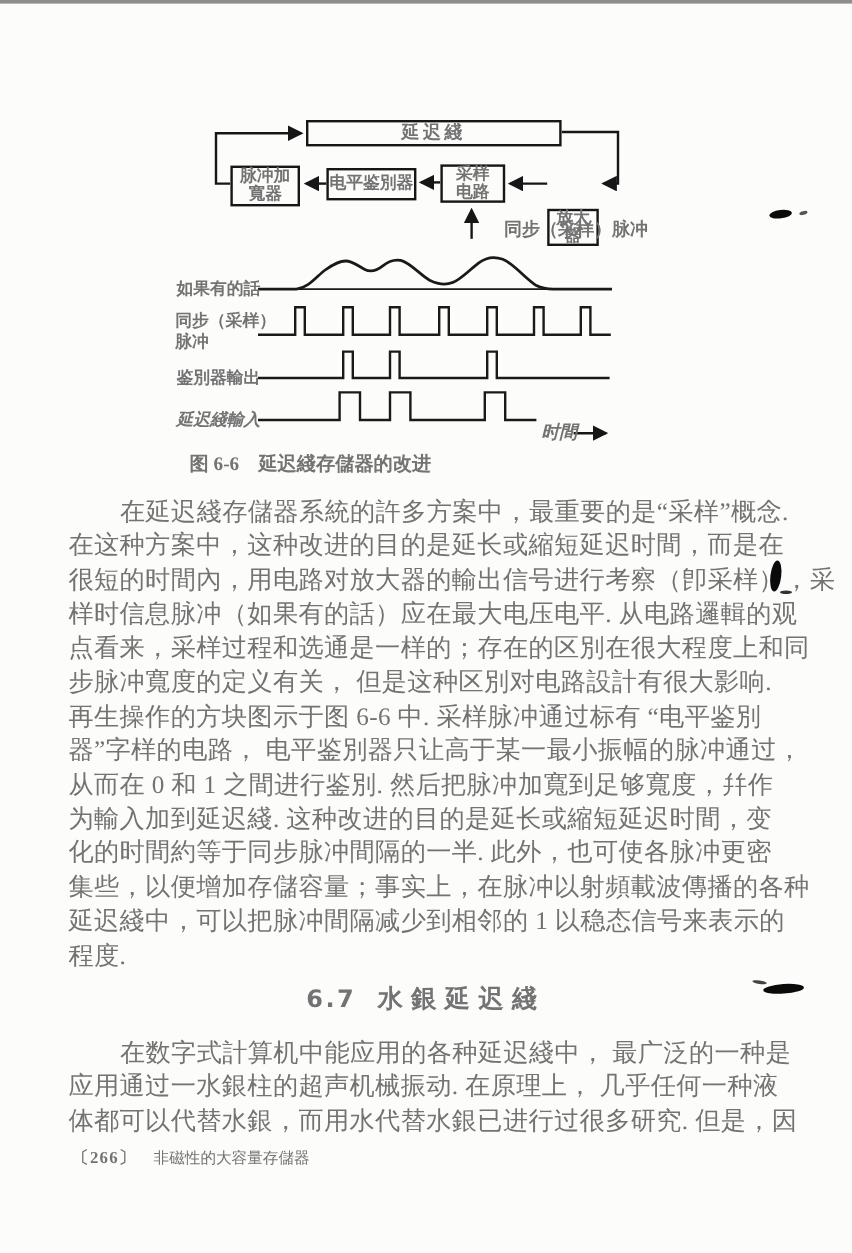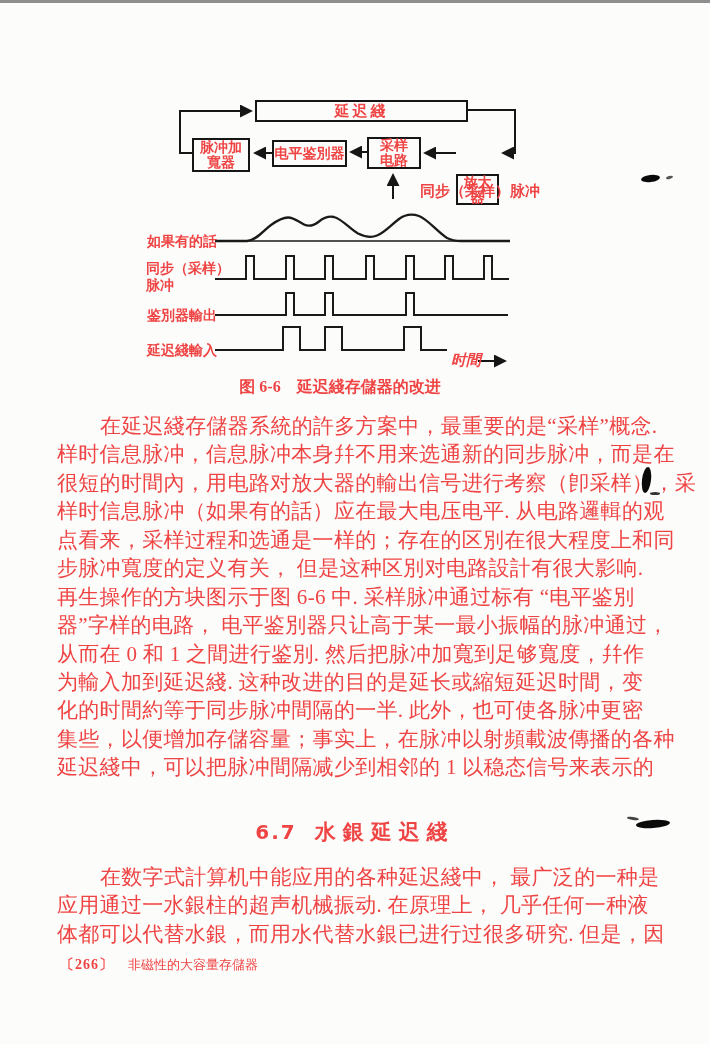--- a/index.html
+++ b/index.html
@@ -2,21 +2,21 @@
 <html><head>
 <meta charset="utf-8">
 <style>
   html,body{margin:0;padding:0;}
   .page{
     position:relative;
     width:710px;height:1044px;
     background:#fcfcfb;
     overflow:hidden;
     font-family:"Liberation Serif", serif;
-    color:#ef4444;
+    color:#737373;
   }
   .scan-strip{position:absolute;left:0;top:0;width:710px;height:3px;background:#8e8e8e;}
   
   .blk{
     position:absolute;
     border:2px solid #161616;
     background:#fcfcfb;
     display:flex;align-items:center;justify-content:center;
     text-align:center;font-weight:bold;font-size:14px;line-height:15px;
     white-space:pre-line;box-sizing:border-box;
@@ -26,25 +26,25 @@
   .blk-discrim{left:272px;top:140px;width:75px;height:27px;}
   .blk-sample{left:367px;top:137px;width:54px;height:32px;}
   .blk-amp{left:456px;top:138px;width:43px;height:31px;margin-top:36px;}
   .sync-label{position:absolute;left:400px;top:182px;font-weight:bold;font-size:15px;white-space:pre-line;margin-left:20px;}
   .fig-svg{position:absolute;left:0;top:0;}
   
   .wlabel{position:absolute;font-weight:bold;font-size:14px;line-height:17px;white-space:pre-line;}
   .wl1{left:147px;top:233px;}
   .wl2{left:146px;top:260px;}
   .wl3{left:147px;top:307px;}
-  .wl4{left:147px;top:342px;}
+  .wl4{left:147px;top:342px;font-style:italic;}
   .time-label{position:absolute;left:451px;top:351px;font-weight:bold;font-size:15px;font-style:italic;}
   .fig-caption{
-    position:absolute;left:170px;top:377px;width:340px;
-    text-align:center;font-weight:bold;font-size:16px;white-space:pre;
+    position:absolute;left:158px;top:377px;width:340px;
+    font-weight:bold;font-size:16px;white-space:pre;
   }
   
   .para{position:absolute;left:57px;width:600px;font-size:21px;letter-spacing:0.3px;}
   .para .ln{line-height:28.45px;height:28.45px;white-space:pre;}
   .ln.indent{padding-left:43px;}
   .p1{top:412px;}
   .p2{top:863px;}
   .sec-heading{
     position:absolute;left:0;top:818px;width:710px;
     text-align:center;font-weight:bold;font-size:21px;
@@ -127,32 +127,33 @@
   <div class="wlabel wl2">同步（采样）
 脉冲</div>
   <div class="wlabel wl3">鉴別器輸出</div>
   <div class="wlabel wl4">延迟綫輸入</div>
   <div class="time-label">时間</div>
 
   <div class="fig-caption">图 6-6　延迟綫存儲器的改进</div>
 
   <div class="para p1">
     <div class="ln indent">在延迟綫存儲器系統的許多方案中，最重要的是“采样”概念.</div>
-    <div class="ln">样时信息脉冲，信息脉冲本身幷不用来选通新的同步脉冲，而是在</div>
+    <div class="ln">在这种方案中，这种改进的目的是延长或縮短延迟时間，而是在</div>
     <div class="ln">很短的时間內，用电路对放大器的輸出信号进行考察（卽采样），采</div>
     <div class="ln">样时信息脉冲（如果有的話）应在最大电压电平. 从电路邏輯的观</div>
     <div class="ln">点看来，采样过程和选通是一样的；存在的区別在很大程度上和同</div>
     <div class="ln">步脉冲寬度的定义有关， 但是这种区別对电路設計有很大影响.</div>
     <div class="ln">再生操作的方块图示于图 6-6 中. 采样脉冲通过标有 “电平鉴別</div>
     <div class="ln">器”字样的电路， 电平鉴別器只让高于某一最小振幅的脉冲通过，</div>
     <div class="ln">从而在 0 和 1 之間进行鉴別. 然后把脉冲加寬到足够寬度，幷作</div>
     <div class="ln">为輸入加到延迟綫. 这种改进的目的是延长或縮短延迟时間，变</div>
     <div class="ln">化的时間約等于同步脉冲間隔的一半. 此外，也可使各脉冲更密</div>
     <div class="ln">集些，以便增加存儲容量；事实上，在脉冲以射頻載波傳播的各种</div>
     <div class="ln">延迟綫中，可以把脉冲間隔减少到相邻的 1 以稳态信号来表示的</div>
+    <div class="ln">程度.</div>
   </div>
 
   <div class="sec-heading">
     <span class="num">6.7</span><span class="ttl">水銀延迟綫</span>
   </div>
 
   <div class="para p2">
     <div class="ln indent">在数字式計算机中能应用的各种延迟綫中， 最广泛的一种是</div>
     <div class="ln">应用通过一水銀柱的超声机械振动. 在原理上， 几乎任何一种液</div>
     <div class="ln">体都可以代替水銀，而用水代替水銀已进行过很多研究. 但是，因</div>

